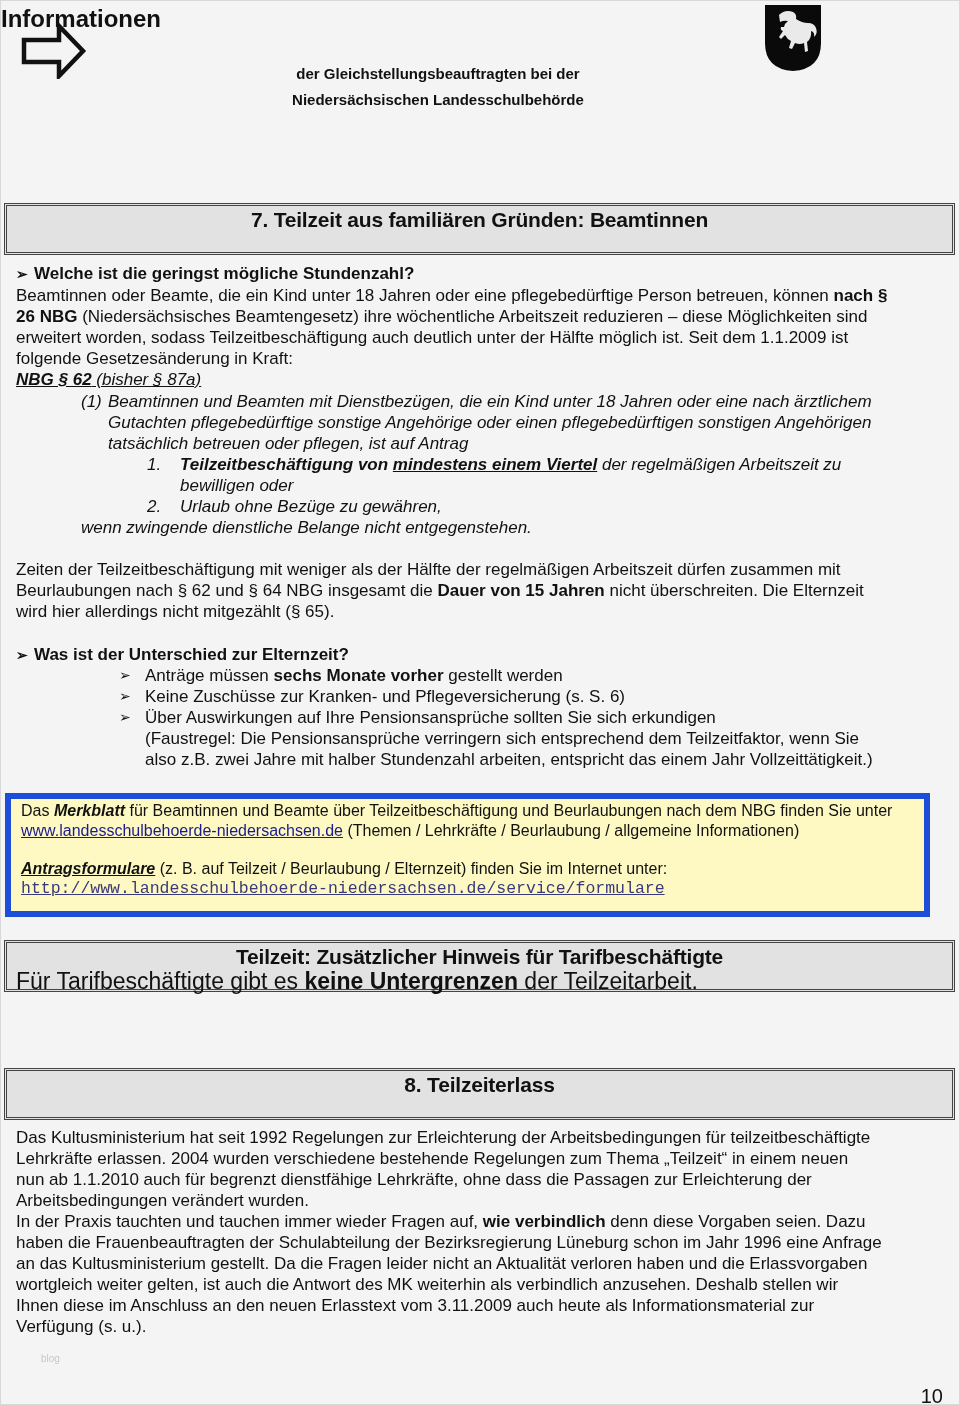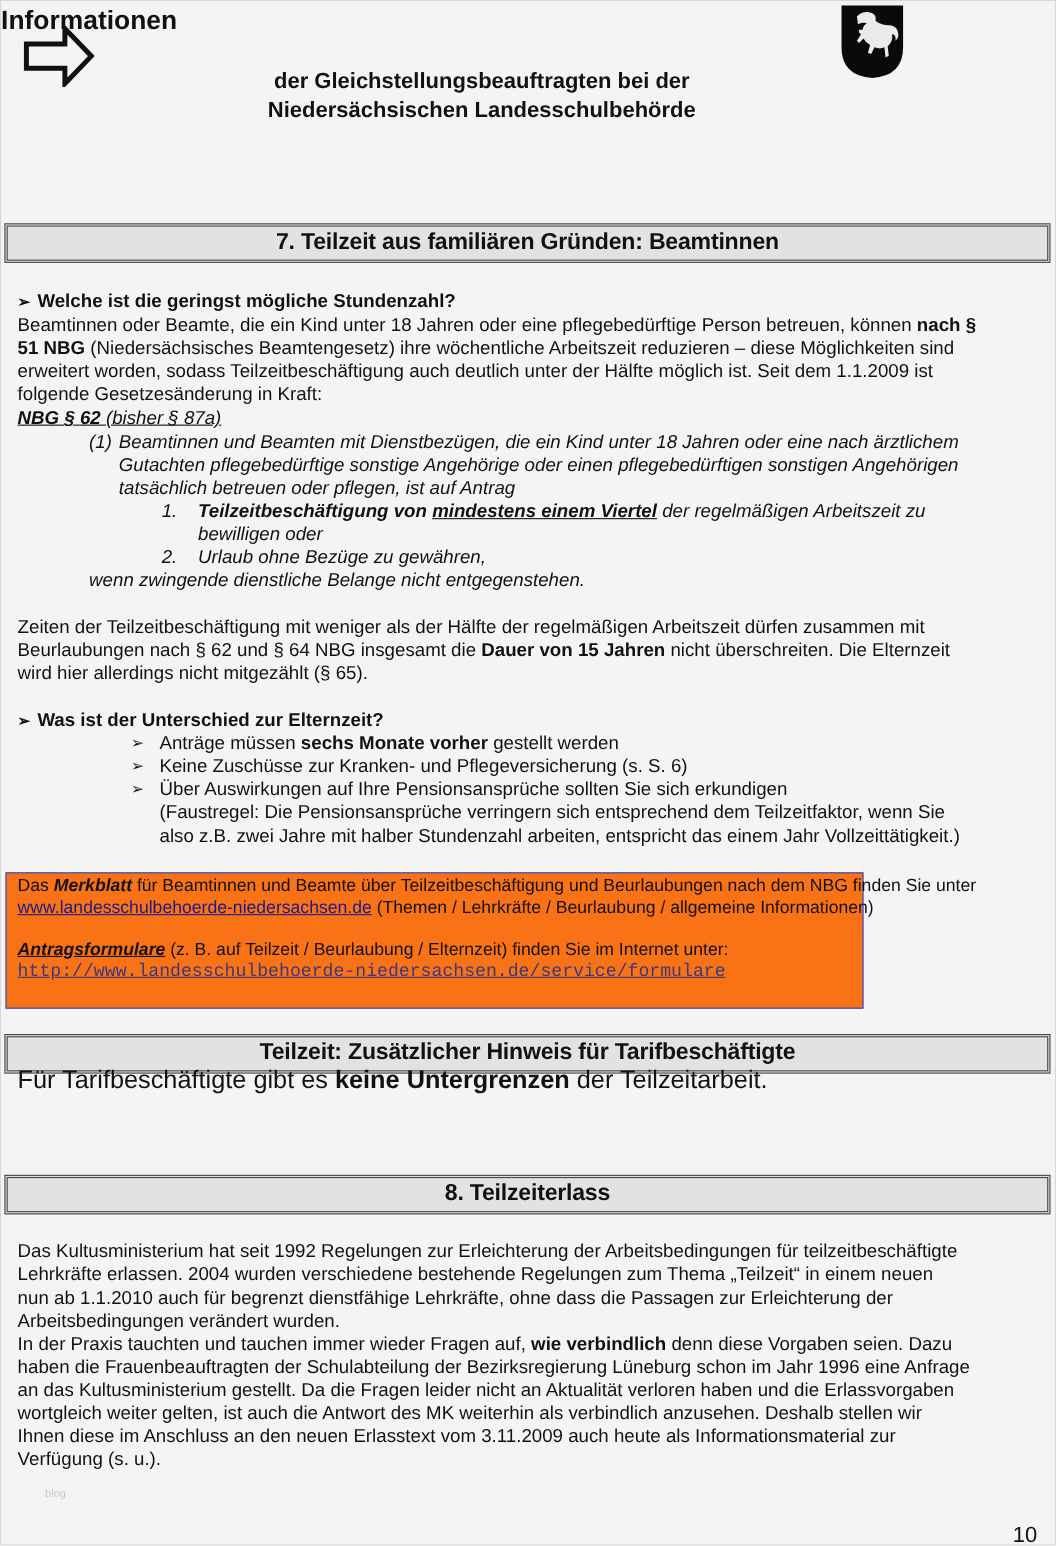--- a/index.html
+++ b/index.html
@@ -12,50 +12,50 @@
       overflow: hidden;
     }
     .page {
       position: absolute; left: 0; top: 0; width: 958px; height: 1403px;
       border: 1px solid #d8d8d8;
     }
     .abs { position: absolute; }
     .arrow-icon { left: 20px; top: 22px; width: 66px; height: 56px; }
     .crest-icon { left: 762px; top: 2px; width: 60px; height: 70px; }
     .h-title { left: 0; width: 874px; top: 4px; font-size: 24px; font-weight: bold; }
-    .h-sub { left: 0; width: 874px; top: 60px; text-align: center; font-size: 20px; font-weight: bold; line-height: 26px; }
+    .h-sub { left: 0; width: 874px; top: 60px; text-align: center; font-size: 15px; font-weight: bold; line-height: 26px; }
 
     .section-header {
       position: absolute; left: 3px; width: 951px;
       border: 3px double #444;
       background: #e2e2e2;
       text-align: center;
       font-size: 21px; font-weight: bold;
       box-sizing: border-box;
-      height: 36px; line-height: 28px;
+      height: 52px; line-height: 28px;
       letter-spacing: -0.2px;
     }
     .txt { position: absolute; left: 15px; width: 930px; font-size: 17px; line-height: 21px; }
     .q { font-weight: bold; }
     .bullet { display: inline-block; width: 18px; font-size: 14px; }
     .u { text-decoration: underline; }
     .it { font-style: italic; }
     .b { font-weight: bold; }
     .law1 { left: 80px; width: 860px; font-style: italic; }
     .law1 .num { position: absolute; left: 0; }
     .law1 .body { margin-left: 27px; display: block; }
     .law2 { left: 146px; width: 760px; font-style: italic; }
     .law2 .num { position: absolute; left: 0; }
     .law2 .body { margin-left: 33px; display: block; }
     .sub-list { left: 118px; width: 820px; }
     .sub-list .row { position: relative; padding-left: 26px; }
     .sub-list .row .mk { position: absolute; left: 0; font-size: 14px; }
     .infobox {
-      position: absolute; left: 4px; top: 792px; width: 780px; height: 124px;
-      border: 1px solid #1d4ed8; box-sizing: border-box; background: #f97316;
+      position: absolute; left: 4px; top: 792px; width: 925px; height: 124px;
+      border: 6px solid #1d4ed8; box-sizing: border-box; background: #fef9c3;
     }
     .infobox .t { position: absolute; left: 10px; width: 920px; font-size: 16px; line-height: 20px; }
     .link { color: #1a1a8c; text-decoration: underline; }
     .mono { font-family: "Liberation Mono", monospace; font-size: 16.5px; color: #3a3a7a; text-decoration: underline; }
     .page-num { right: 16px; top: 1384px; font-size: 20px; }
     .watermark { left: 40px; top: 1352px; font-size: 10px; color: #c8c8c8; }
   </style>
 </head>
 <body>
 
@@ -75,21 +75,21 @@
   </svg>
 
   <div class="section-header" style="top:202px;">7. Teilzeit aus familiären Gründen: Beamtinnen</div>
 
   <div class="txt q" style="top:262px;">
     <span class="bullet">➢</span><span>Welche ist die geringst mögliche Stundenzahl?</span>
   </div>
 
   <div class="txt" style="top:284px;">
     <div><span>Beamtinnen oder Beamte, die ein Kind unter 18 Jahren oder eine pflegebedürftige Person betreuen, können </span><b>nach §</b></div>
-    <div><b>51 NBG</b><span> (Niedersächsisches Beamtengesetz)  ihre wöchentliche Arbeitszeit reduzieren – diese Möglichkeiten sind</span></div>
+    <div><b>26 NBG</b><span> (Niedersächsisches Beamtengesetz)  ihre wöchentliche Arbeitszeit reduzieren – diese Möglichkeiten sind</span></div>
     <div>erweitert worden, sodass Teilzeitbeschäftigung auch deutlich unter der Hälfte möglich ist. Seit dem 1.1.2009 ist</div>
     <div>folgende Gesetzesänderung in Kraft:</div>
     <div><span class="b it u">NBG § 62</span><span class="it u"> (bisher § 87a)</span></div>
   </div>
 
   <div class="txt law1" style="top:390px;">
     <span class="num">(1)</span>
     <span class="body">Beamtinnen und Beamten mit Dienstbezügen, die ein Kind unter 18 Jahren oder eine nach ärztlichem Gutachten pflegebedürftige sonstige Angehörige oder einen pflegebedürftigen sonstigen Angehörigen tatsächlich betreuen oder pflegen, ist auf Antrag</span>
   </div>
 

